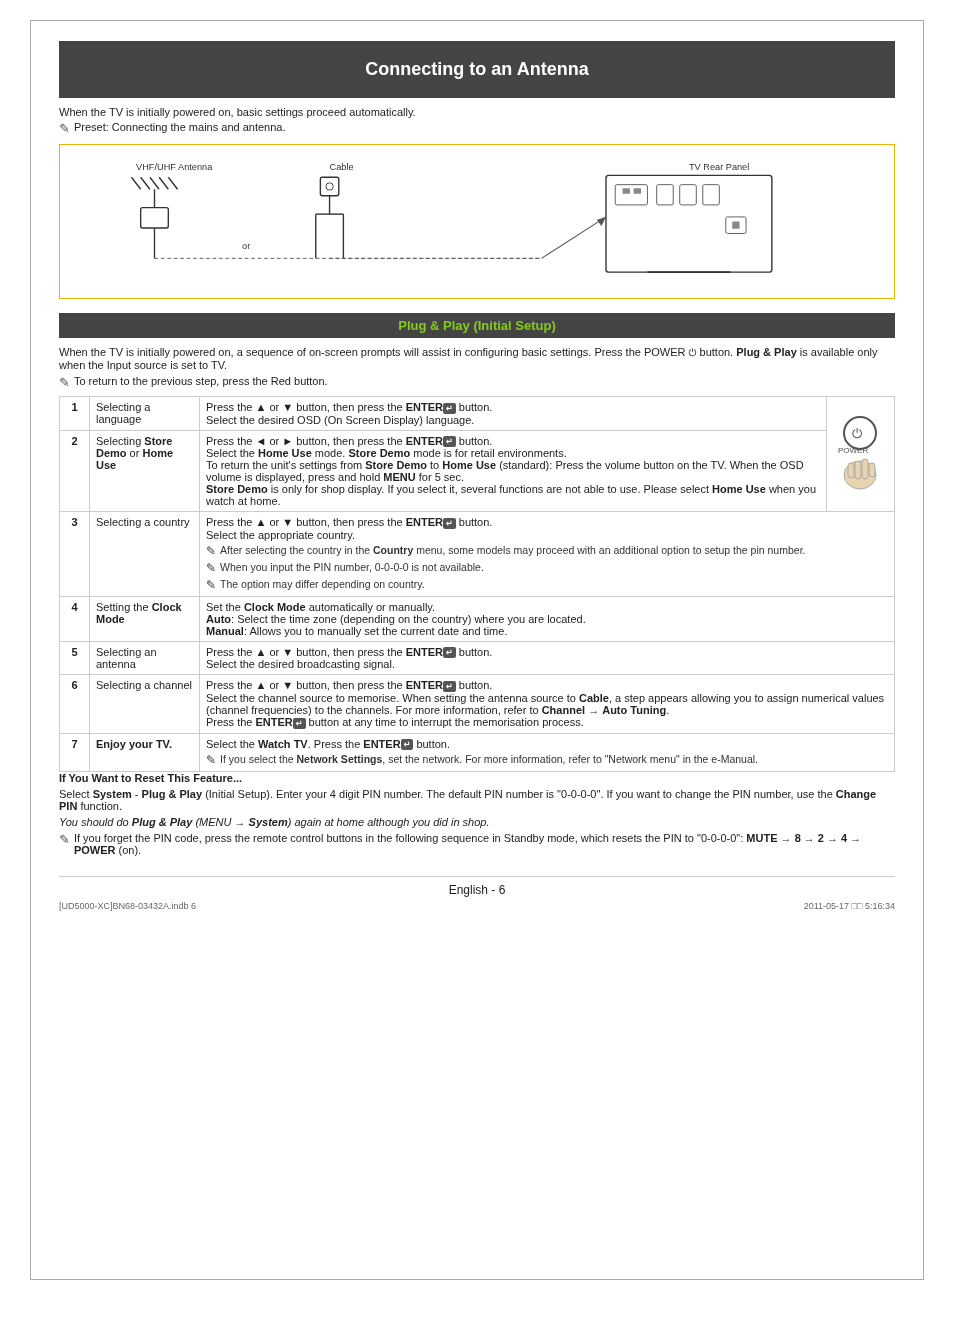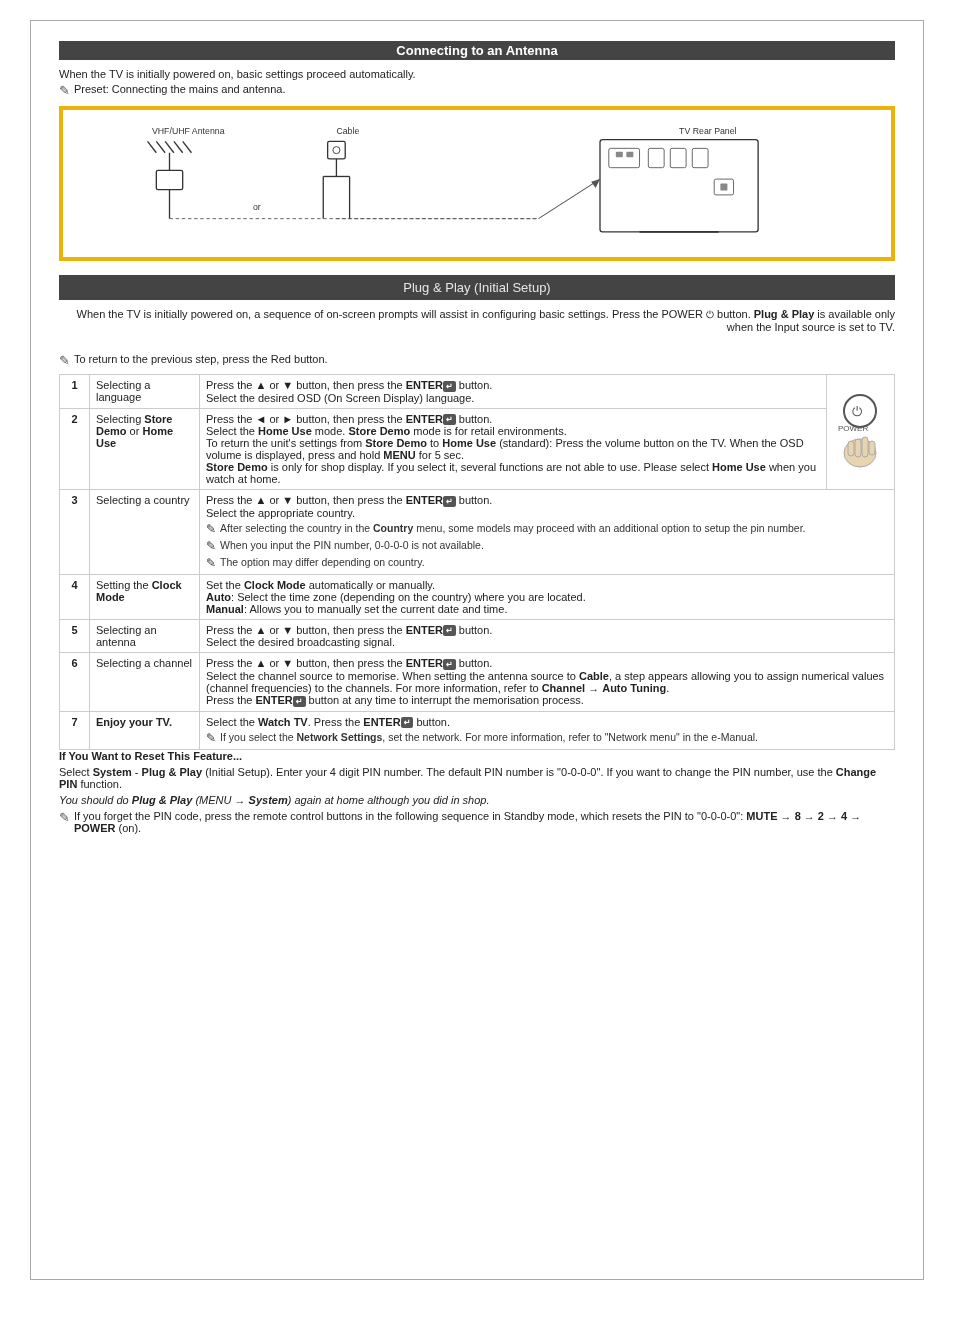--- a/index.html
+++ b/index.html
@@ -17,64 +17,63 @@
       border: 1px solid #aaa;
       width: 100%;
       min-height: 1260px;
       padding: 20px 28px;
       position: relative;
     }
     .section-header {
       background: #444;
       color: #fff;
       text-align: center;
-      font-size: 13px;
+      font-size: 18px;
       font-weight: bold;
-      padding: 2px 0;
+      padding: 18px 0;
       margin-bottom: 8px;
     }
     .intro-text {
       font-size: 11px;
       margin-bottom: 3px;
     }
     .note-line {
       display: flex;
       align-items: flex-start;
       font-size: 11px;
       margin-bottom: 3px;
     }
     .note-icon {
       font-size: 13px;
       margin-right: 4px;
       color: #555;
       flex-shrink: 0;
     }
     
     .antenna-diagram {
-      border: 4px solid #eab308;
+      border: 1px solid #eab308;
       padding: 12px 10px;
       margin: 8px 0 14px 0;
       position: relative;
       height: 155px;
       background: #fff;
     }
     
     .plug-play-header {
       background: #444;
-      color: #e5e5e5;
+      color: #84cc16;
       text-align: center;
       font-size: 13px;
-      font-weight: normal;
+      font-weight: bold;
       padding: 5px 0;
       margin-bottom: 8px;
     }
     .plug-play-intro {
       font-size: 11px;
-      margin-bottom: 20px;
-      text-align: right;
+      margin-bottom: 4px;
     }
     .steps-table {
       width: 100%;
       border-collapse: collapse;
       margin-top: 6px;
     }
     .steps-table td {
       vertical-align: top;
       padding: 4px 6px;
       border: 1px solid #ccc;
@@ -323,13 +322,20 @@
     </p>
     <p style="margin-bottom:4px;font-style:italic;">
       You should do <strong>Plug &amp; Play</strong> (MENU → <strong>System</strong>) again at home although you did in shop.
     </p>
     <div class="note-line">
       <span class="note-icon">✎</span>
       <span>If you forget the PIN code, press the remote control buttons in the following sequence in Standby mode, which resets the PIN to "0-0-0-0": <strong>MUTE → 8 → 2 → 4 → POWER</strong> (on).</span>
     </div>
   </div>
 
+  <div class="footer-bar">
+    <span>English - 6</span>
+  </div>
+  <div class="file-info">
+    <span>[UD5000-XC]BN68-03432A.indb   6</span>
+    <span>2011-05-17   □□ 5:16:34</span>
+  </div>
 </div>
 
 </body></html>

